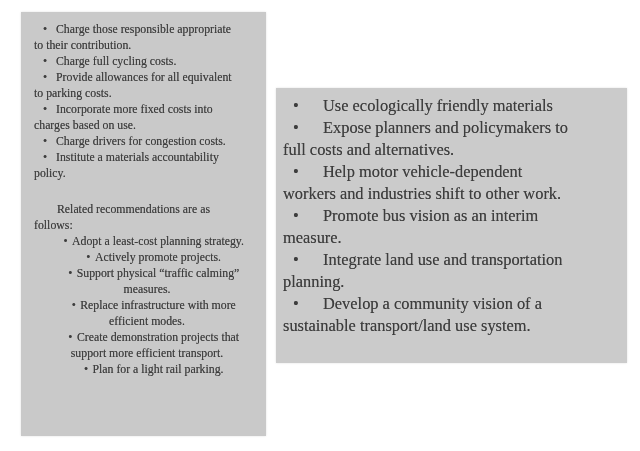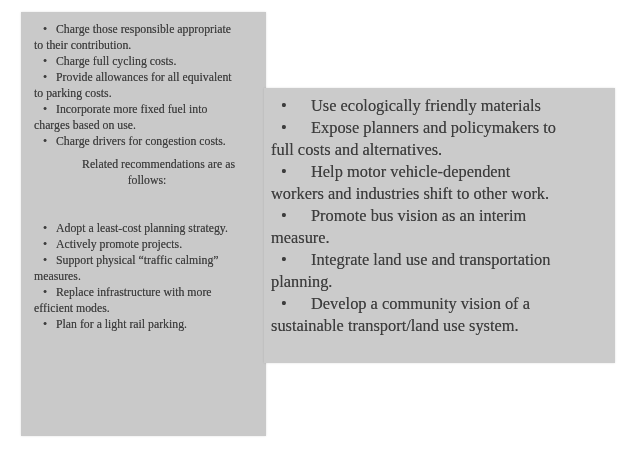--- a/index.html
+++ b/index.html
@@ -31,21 +31,21 @@
     width: 245px;
     height: 424px;
     background: #c9c9c9;
     padding: 9px 6px 0 13px;
     font-size: 11.8px;
     line-height: 16px;
     box-shadow: 0 0 2px rgba(0,0,0,0.12);
   }
 
   .panel-right {
-    left: 264px;
+    left: 276px;
     top: 88px;
     width: 351px;
     height: 275px;
     background: #cbcbcb;
     padding: 7px 6px 0 7px;
     font-size: 16.4px;
     line-height: 22px;
     box-shadow: 0 0 2px rgba(0,0,0,0.12);
   }
 
@@ -69,69 +69,73 @@
   }
 
   .panel-right .bullet {
     width: 40px;
     text-indent: 10px;
   }
 
   .para {
     white-space: pre-wrap;
     text-indent: 23px;
-    margin-top: 7px;
+    margin-top: 20px;
     margin-bottom: 0;
-    text-align: center;
   }
 
   .list-bottom {
-    margin-top: 32px;
+    margin-top: 0;
+    text-align: center;
   }
 </style>
 </head>
 <body>
 
 <div class="page">
 
   <div class="panel panel-left scan-text">
 
     <div class="bullet-list">
 
         <div class="li"><span class="bullet">•</span><span class="li-text">Charge those responsible appropriate
 to their contribution.</span></div>
 
         <div class="li"><span class="bullet">•</span><span class="li-text">Charge full cycling costs.</span></div>
 
         <div class="li"><span class="bullet">•</span><span class="li-text">Provide allowances for all equivalent
 to parking costs.</span></div>
 
-        <div class="li"><span class="bullet">•</span><span class="li-text">Incorporate more fixed fuel into
+        <div class="li"><span class="bullet">•</span><span class="li-text">Incorporate more fixed costs into
 charges based on use.</span></div>
 
         <div class="li"><span class="bullet">•</span><span class="li-text">Charge drivers for congestion costs.</span></div>
 
+        <div class="li"><span class="bullet">•</span><span class="li-text">Institute a materials accountability
+policy.</span></div>
 
       </div>
 
     <p class="para">Related recommendations are as
 follows:</p>
 
     <div class="bullet-list list-bottom">
 
         <div class="li"><span class="bullet">•</span><span class="li-text">Adopt a least-cost planning strategy.</span></div>
 
         <div class="li"><span class="bullet">•</span><span class="li-text">Actively promote projects.</span></div>
 
         <div class="li"><span class="bullet">•</span><span class="li-text">Support physical “traffic calming”
 measures.</span></div>
 
         <div class="li"><span class="bullet">•</span><span class="li-text">Replace infrastructure with more
 efficient modes.</span></div>
 
+        <div class="li"><span class="bullet">•</span><span class="li-text">Create demonstration projects that
+support more efficient transport.</span></div>
 
         <div class="li"><span class="bullet">•</span><span class="li-text">Plan for a light rail parking.</span></div>
       </div>
 
   </div>
 
   <div class="panel panel-right scan-text">
 
     <div class="bullet-list">
 

